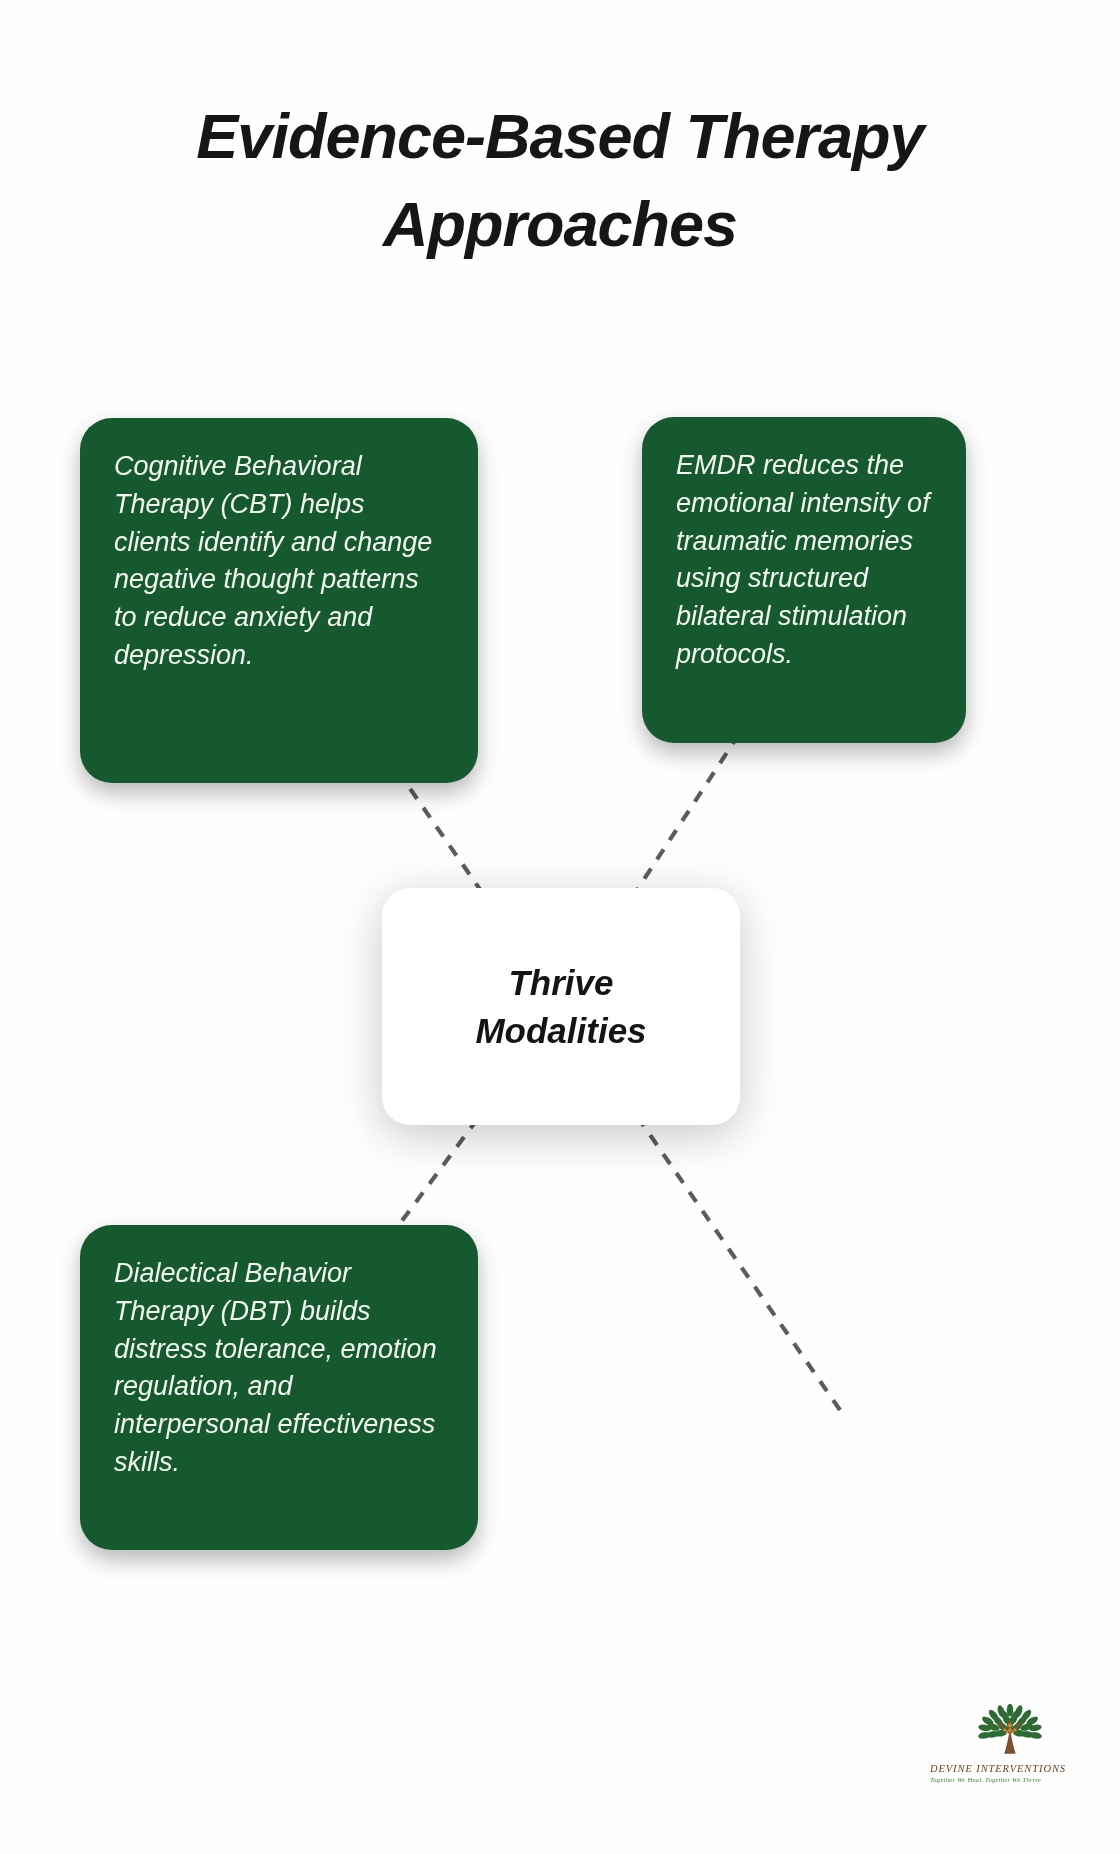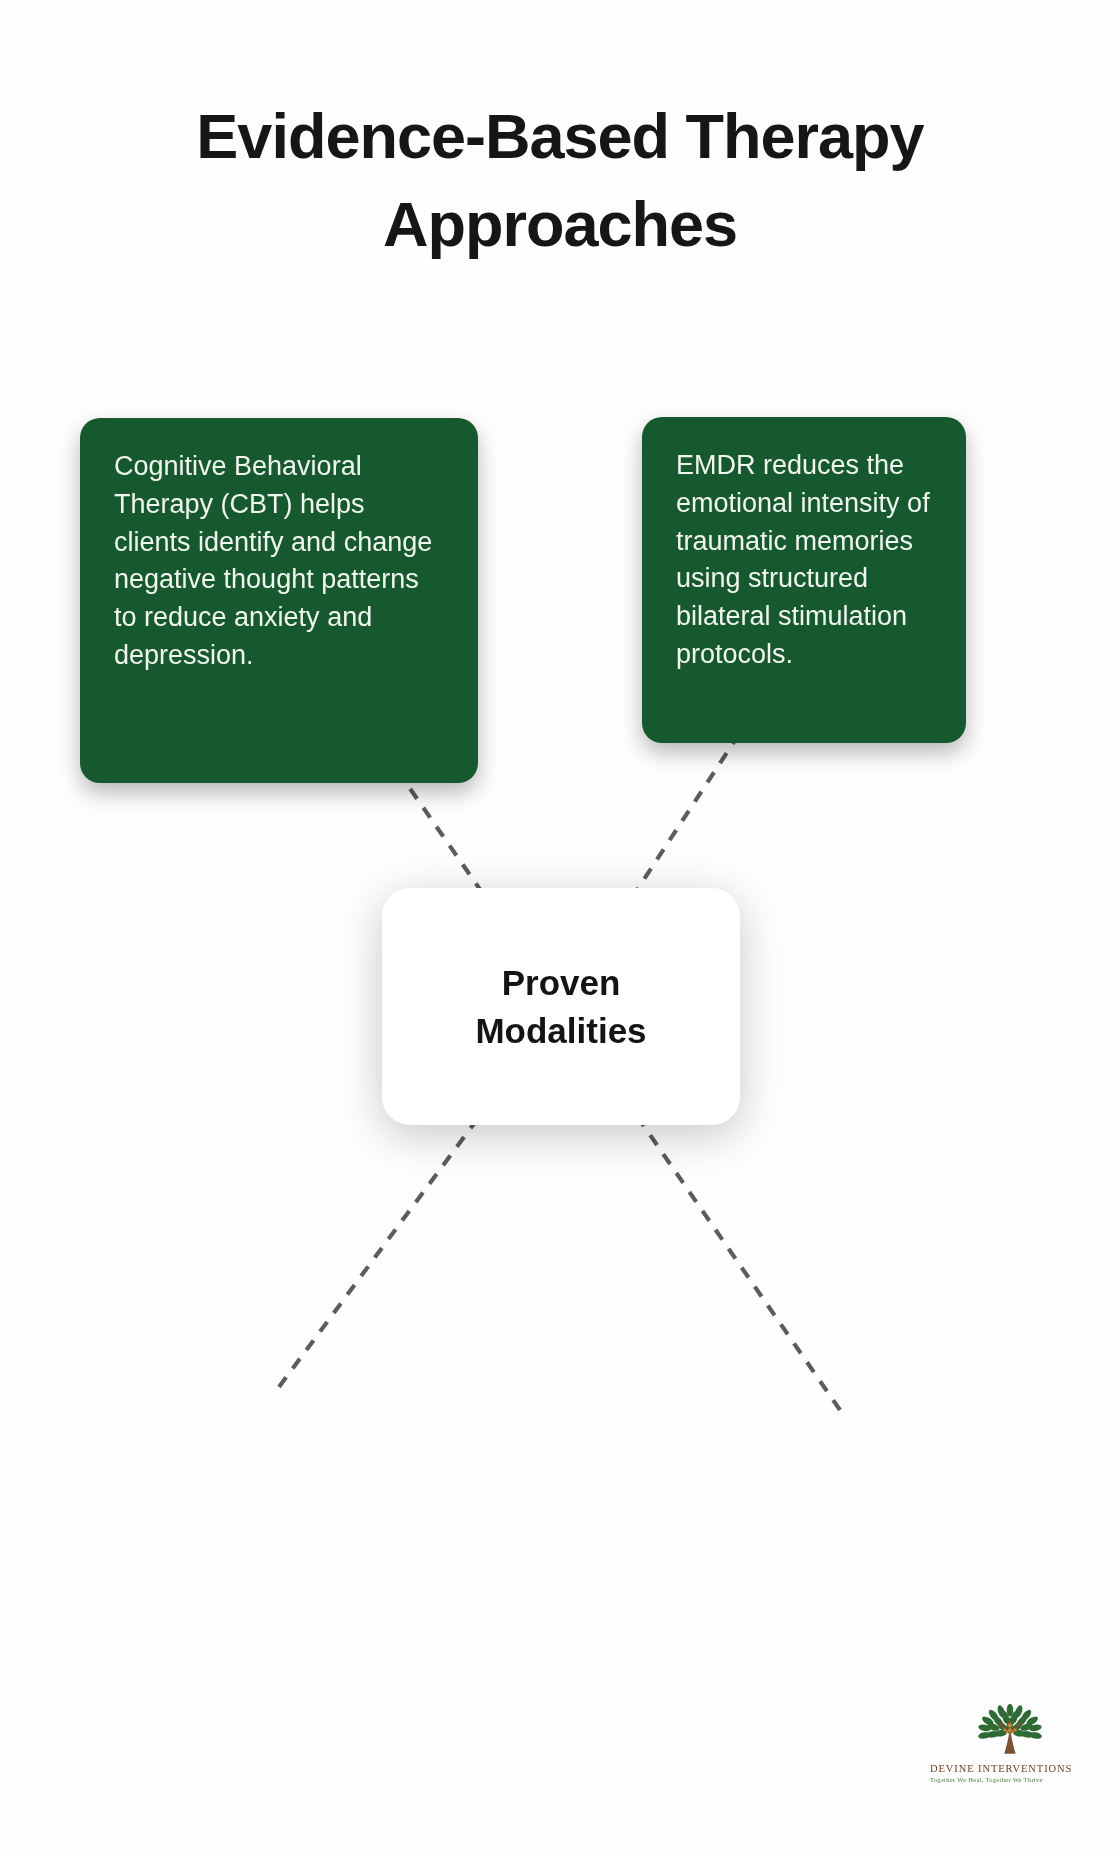--- a/index.html
+++ b/index.html
@@ -18,20 +18,21 @@
   *{margin:0;padding:0;box-sizing:border-box;}
   html,body{background:#e9e9e9;}
   .canvas{
     position:relative;
     width:1120px;
     height:1854px;
     margin:0 auto;
     background:var(--page-bg);
     overflow:hidden;
     font-family:"Liberation Sans","DejaVu Sans",sans-serif;
+    font-style:italic;
   }
   .page-title{
     position:absolute;
     top:92px;
     left:50%;
     transform:translateX(-50%);
     width:900px;
     text-align:center;
     font-size:63px;
     line-height:88px;
@@ -47,21 +48,21 @@
     z-index:0;
   }
   .connectors line{
     stroke:var(--dash-gray);
     stroke-width:4.2;
     stroke-dasharray:12 11;
   }
   .therapy-box{
     position:absolute;
     background:var(--box-green);
-    border-radius:20px;
+    border-radius:32px;
     color:var(--box-text);
     padding:30px 34px 8px 34px;
     font-size:27px;
     line-height:1.4;
     box-shadow:0 10px 22px rgba(0,0,0,0.28);
     z-index:2;
   }
   .box-cbt {left:80px;  top:418px;  width:398px; height:365px;}
   .box-emdr{left:642px; top:417px;  width:324px; height:326px;}
   .box-dbt {left:80px;  top:1225px; width:398px; height:325px;}
@@ -129,23 +130,26 @@
 
   <div class="therapy-box box-cbt">
     <span>Cognitive Behavioral Therapy (CBT) helps clients identify and change negative thought patterns to reduce anxiety and depression.</span>
   </div>
 
   <div class="therapy-box box-emdr">
     <span>EMDR reduces the emotional intensity of traumatic memories using structured bilateral stimulation protocols.</span>
   </div>
 
   <div class="center-node">
-    <div class="center-node-label">Proven Modalities</div>
+    <div class="center-node-label">Thrive Modalities</div>
   </div>
 
+  <div class="therapy-box box-dbt">
+    <span>Dialectical Behavior Therapy (DBT) builds distress tolerance, emotion regulation, and interpersonal effectiveness skills.</span>
+  </div>
 
 
   <div class="logo">
     <svg class="logo-tree" width="66" height="58" viewBox="0 0 64 56" xmlns="http://www.w3.org/2000/svg">
       <g>
           <ellipse cx="56.692208514878445" cy="32.3242323821049" rx="3.1" ry="6.2" transform="rotate(99 56.692208514878445 32.3242323821049)" fill="var(--tree-green)"></ellipse>
           <ellipse cx="56.55718126821722" cy="25.018147065053352" rx="3.1" ry="6.2" transform="rotate(79.2 56.55718126821722 25.018147065053352)" fill="var(--tree-green)"></ellipse>
           <ellipse cx="53.518550675098595" cy="18.18286991530461" rx="3.1" ry="6.2" transform="rotate(59.39999999999999 53.518550675098595 18.18286991530461)" fill="var(--tree-green)"></ellipse>
           <ellipse cx="47.93559974371724" cy="12.62659359101448" rx="3.1" ry="6.2" transform="rotate(39.599999999999994 47.93559974371724 12.62659359101448)" fill="var(--tree-green)"></ellipse>
           <ellipse cx="40.46844800613228" cy="9.006283659722705" rx="3.1" ry="6.2" transform="rotate(19.799999999999997 40.46844800613228 9.006283659722705)" fill="var(--tree-green)"></ellipse>

